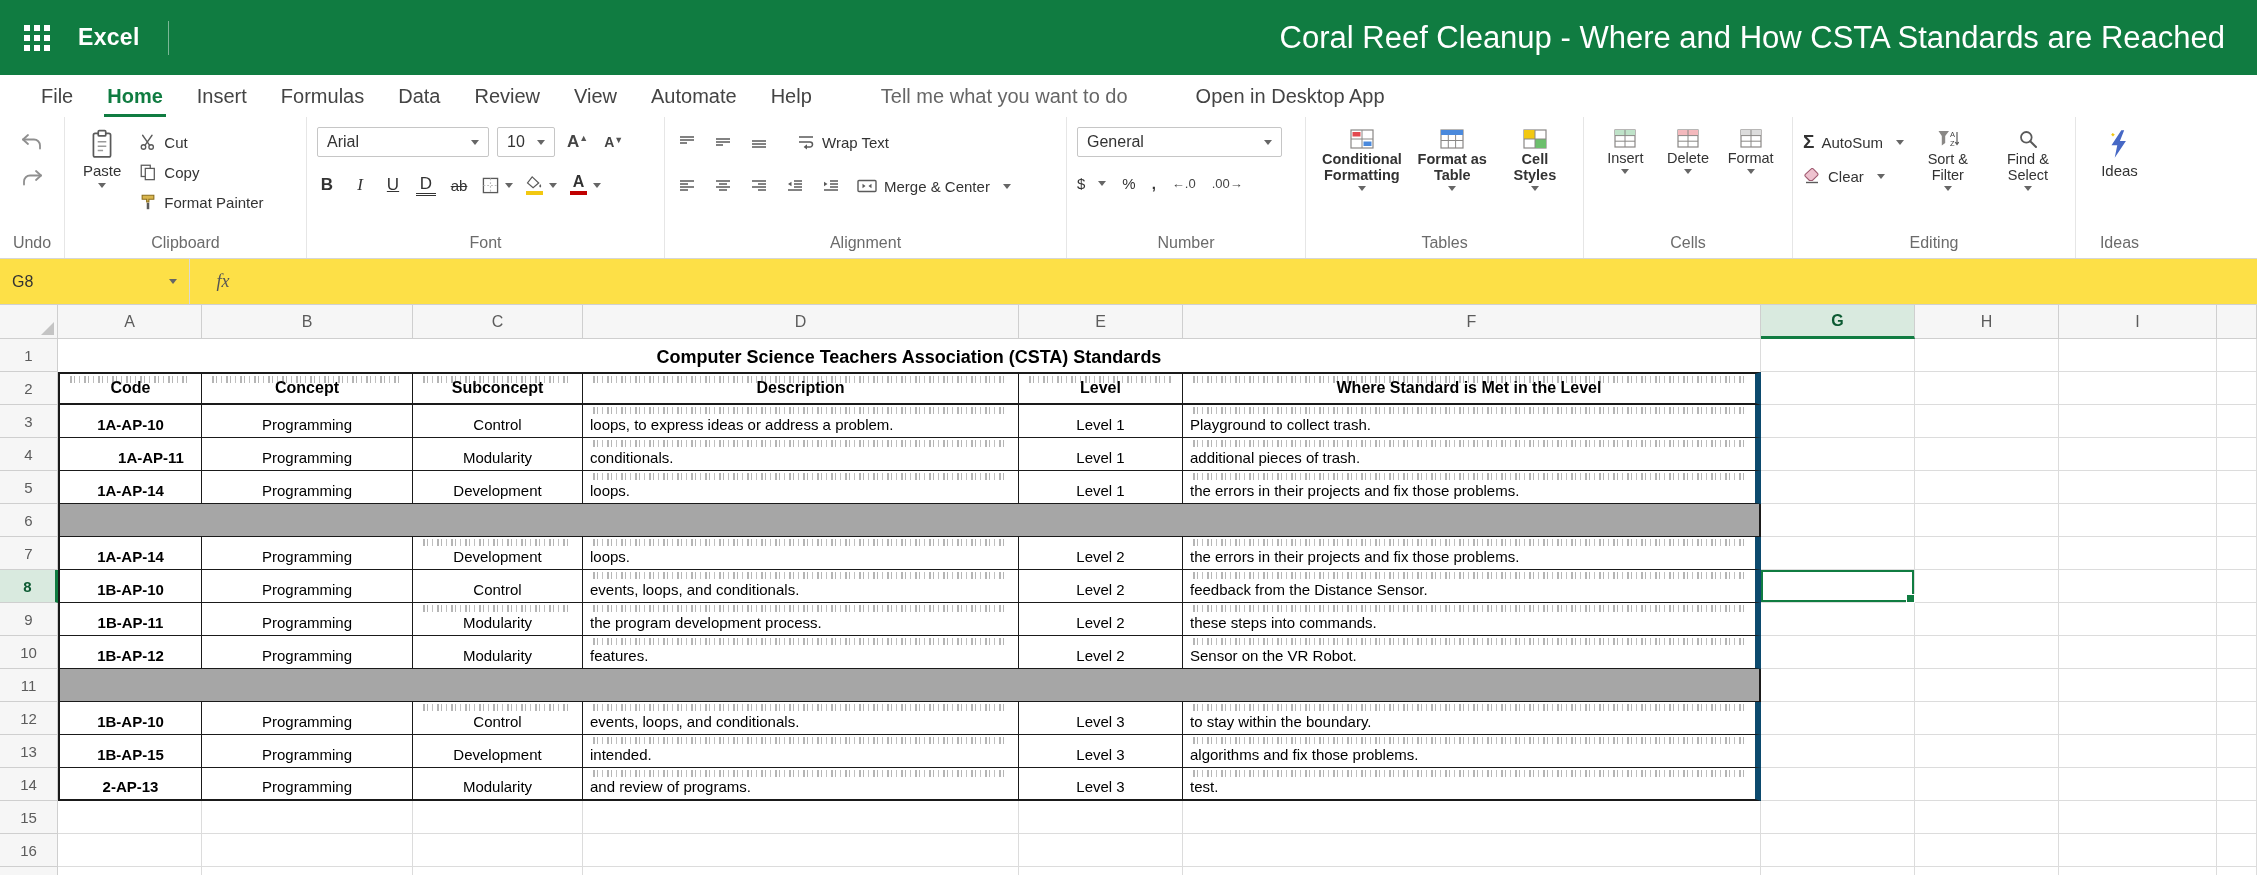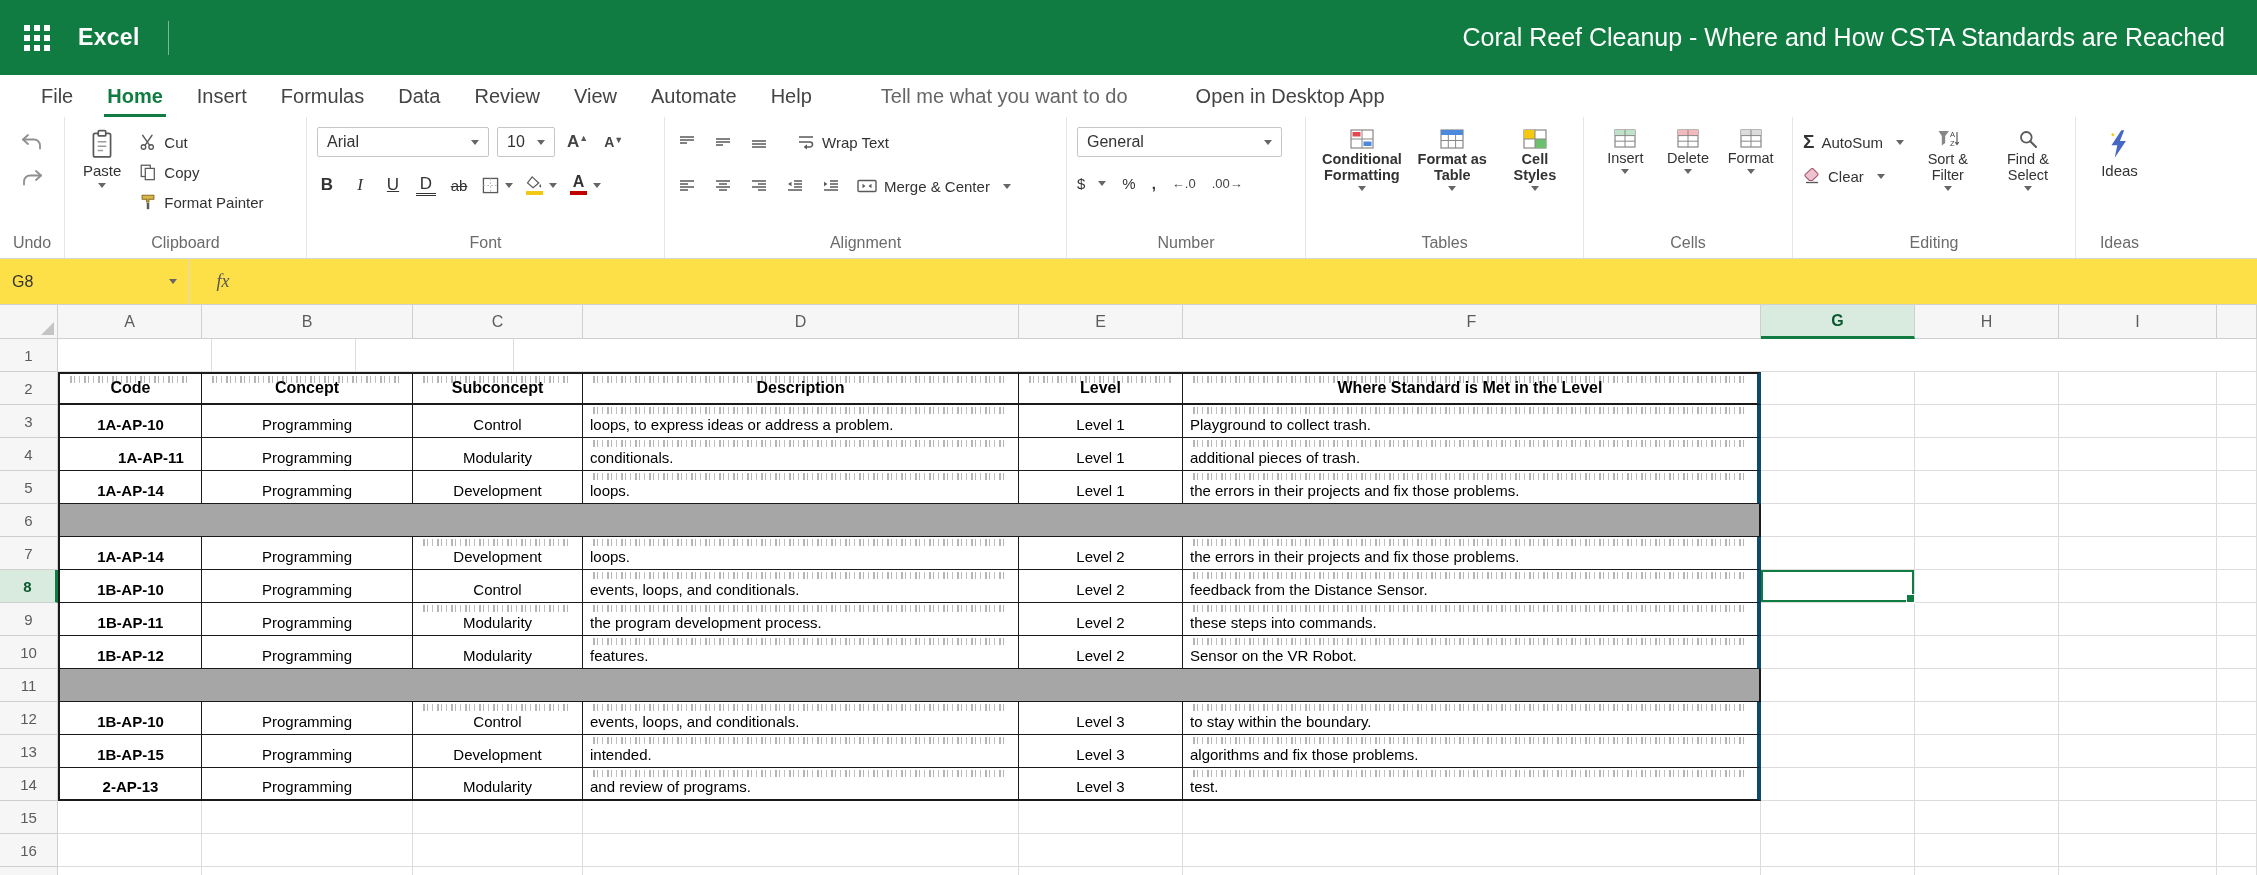--- a/index.html
+++ b/index.html
@@ -9,21 +9,21 @@
     font-family:"Liberation Sans", sans-serif;
     background:#fff; color:#333;
   }
   
   .topbar { height:75px; background:#107C41; display:flex; align-items:center; color:#fff; }
   .waffle { width:74px; height:75px; display:flex; align-items:center; justify-content:center; cursor:pointer; }
   .waffle-grid { display:grid; grid-template-columns:repeat(3,6px); grid-template-rows:repeat(3,6px); gap:4px; }
   .waffle-grid span { background:#fff; width:6px; height:6px; }
   .app-name { font-size:23px; font-weight:700; margin-left:4px; letter-spacing:.3px; }
   .tb-divider { width:1px; height:34px; background:rgba(255,255,255,.45); margin-left:28px; }
-  .doc-title { margin-left:auto; margin-right:32px; font-size:25px; font-weight:400; white-space:nowrap; }
+  .doc-title { margin-left:auto; margin-right:32px; font-size:31px; font-weight:400; white-space:nowrap; }
 
   
   .menubar { height:42px; background:#fff; display:flex; align-items:center; padding-left:24px; }
   .mtabs { display:flex; height:42px; }
   .mtab { font-size:20px; color:#444; padding:0 17px; line-height:42px; position:relative; cursor:pointer; white-space:nowrap; }
   .mtab.active { color:#107C41; font-weight:600; }
   .mtab.active::after { content:""; position:absolute; left:14px; right:14px; bottom:0; height:3px; background:#107C41; }
   .tellme { margin-left:52px; color:#666; font-size:20px; white-space:nowrap; }
   .opendesktop { margin-left:68px; color:#444; font-size:20px; white-space:nowrap; }
 
@@ -75,21 +75,21 @@
   .colhdr.sel { background:#D9EADF; color:#0C5A32; font-weight:700; border-bottom:3px solid #107C41; }
   .colhdr.fillh { flex:1; }
   .grid-body { height:536px; overflow:hidden; }
   .row { display:flex; height:33px; }
   .rowhdr { flex:0 0 58px; background:#f6f6f6; border-right:1px solid #cfcfcf; border-bottom:1px solid #cfcfcf; color:#5c5c5c; font-size:15px; display:flex; align-items:center; justify-content:center; cursor:pointer; }
   .rowhdr.sel { background:#D9EADF; color:#0C5A32; font-weight:700; border-right:3px solid #107C41; }
   .c { border-right:1px solid #dcdcdc; border-bottom:1px solid #dcdcdc; flex:0 0 auto; position:relative; background:#fff; }
   .c.fill { flex:1; }
   .tbl { border-right:1px solid #1a1a1a; border-bottom:1px solid #1a1a1a; color:#000; font-size:15px; display:flex; align-items:flex-end; padding:2px 7px 4px; overflow:hidden; white-space:nowrap; }
   .tbl.first { border-left:2px solid #1a1a1a; }
-  .tbl.lastcol { border-right:4px solid #0c4a6e; }
+  .tbl.lastcol { border-right:6px solid #0c4a6e; }
   .tbl.lastrow { border-bottom:2px solid #1a1a1a; }
   .tbl.ctr { justify-content:center; text-align:center; }
   .tbl.bold { font-weight:700; }
   .th { font-weight:700; font-size:16px; justify-content:center; align-items:center; border-top:2px solid #1a1a1a; border-bottom:2px solid #1a1a1a; }
   .sep { background:#a6a6a6; border-right:2px solid #1a1a1a; border-bottom:1px solid #1a1a1a; border-left:2px solid #1a1a1a; }
   .title-cell { display:flex; align-items:flex-end; justify-content:center; font-weight:700; font-size:18px; color:#000; border-bottom:none; padding-bottom:4px; white-space:nowrap; overflow:hidden; }
   .clip::before { content:""; position:absolute; left:10px; right:10px; top:2px; height:7px; opacity:.38;
     background-image:repeating-linear-gradient(90deg,#3c3c3c 0 2px,transparent 2px 4px,#3c3c3c 4px 5px,transparent 5px 9px,#5a5a5a 9px 10px,transparent 10px 14px); }
   .sel-cell { box-shadow:inset 0 0 0 2px #107C41; }
   .sel-cell::after { content:""; position:absolute; right:-1px; bottom:-1px; width:7px; height:7px; background:#107C41; border:1px solid #fff; }
@@ -476,20 +476,21 @@
       <div class="colhdr" style="width: 164px;">E</div>
       <div class="colhdr" style="width: 578px;">F</div>
       <div class="colhdr sel" style="width: 154px;">G</div>
       <div class="colhdr" style="width: 144px;">H</div>
       <div class="colhdr" style="width: 158px;">I</div>
       <div class="colhdr fillh"></div>
     </div>
   <div class="grid-body">
       <div class="row">
         <div class="rowhdr">1</div>
+        <div class="c title-cell" style="width: 1703px;">Computer Science Teachers Association (CSTA) Standards</div>
         <div class="c" style="width: 154px;"></div>
         <div class="c" style="width: 144px;"></div>
         <div class="c" style="width: 158px;"></div>
         <div class="c fill"></div>
       </div>
       <div class="row">
         <div class="rowhdr">2</div>
         <div class="c tbl th clip first" style="width: 144px;">Code</div>
         <div class="c tbl th clip" style="width: 211px;">Concept</div>
         <div class="c tbl th clip" style="width: 170px;">Subconcept</div>

